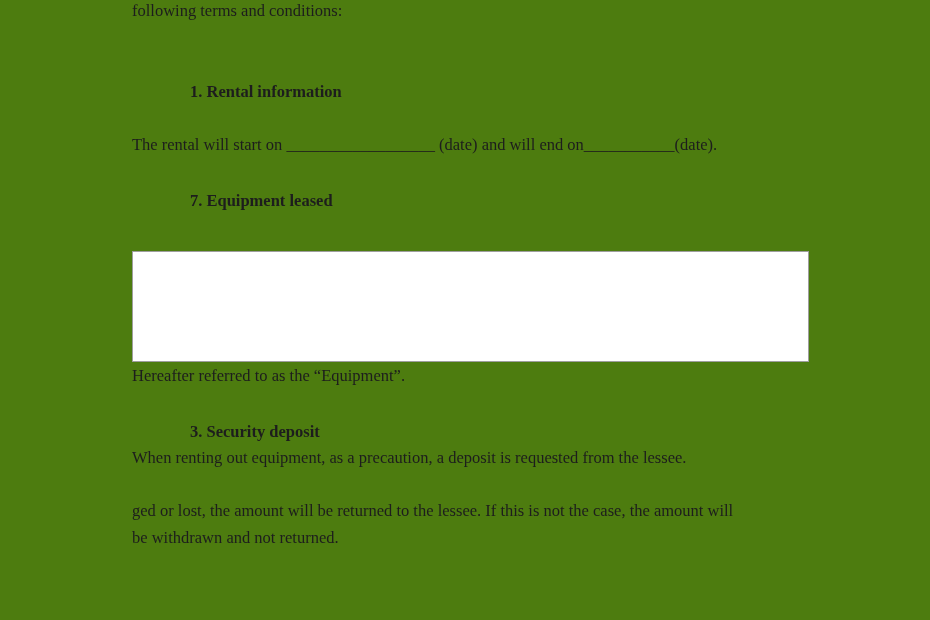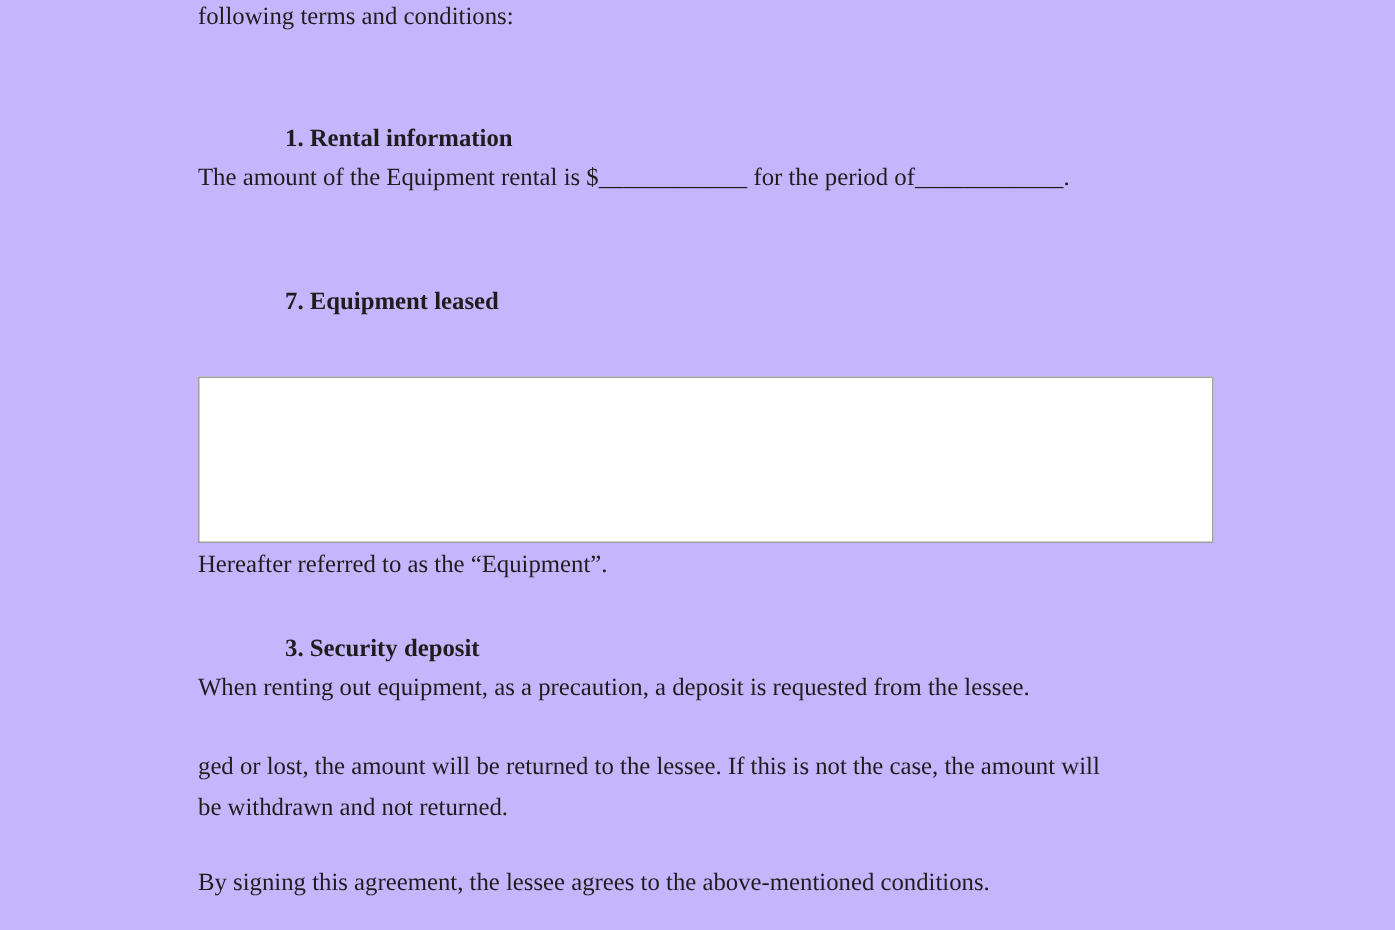--- a/index.html
+++ b/index.html
@@ -4,21 +4,21 @@
 <style>
   html, body {
     margin: 0;
     padding: 0;
     background: #ffffff;
   }
   .page {
     position: relative;
     width: 930px;
     height: 620px;
-    background: #c4b5fd;
+    background: #4d7c0f;
     overflow: hidden;
     font-family: "Liberation Serif", "DejaVu Serif", serif;
     font-size: 16.5px;
     color: #1d1d1d;
   }
   .line {
     position: absolute;
     left: 132px;
     line-height: 18px;
     white-space: nowrap;
@@ -46,28 +46,27 @@
   }
 </style>
 </head>
 <body>
 
 <div class="page">
 
   <div class="line" style="top:2px">following terms and conditions:</div>
 
   <div class="heading" style="top:83px">1. Rental information</div>
-  <div class="line" style="top:109px">The amount of the Equipment rental is $____________ for the period of____________.</div>
+  <div class="line" style="top:136px">The rental will start on __________________ (date) and will end on___________(date).</div>
 
   <div class="heading" style="top:192px">7. Equipment leased</div>
 
   <div class="equipment-box"></div>
 
   <div class="line" style="top:367px">Hereafter referred to as the “Equipment”.</div>
 
   <div class="heading" style="top:423px">3. Security deposit</div>
   <div class="line" style="top:449px">When renting out equipment, as a precaution, a deposit is requested from the lessee.</div>
   <div class="line" style="top:502px">ged or lost, the amount will be returned to the lessee. If this is not the case, the amount will</div>
   <div class="line" style="top:529px">be withdrawn and not returned.</div>
 
-  <div class="line" style="top:579px">By signing this agreement, the lessee agrees to the above-mentioned conditions.</div>
 
 </div>
 
 </body></html>

